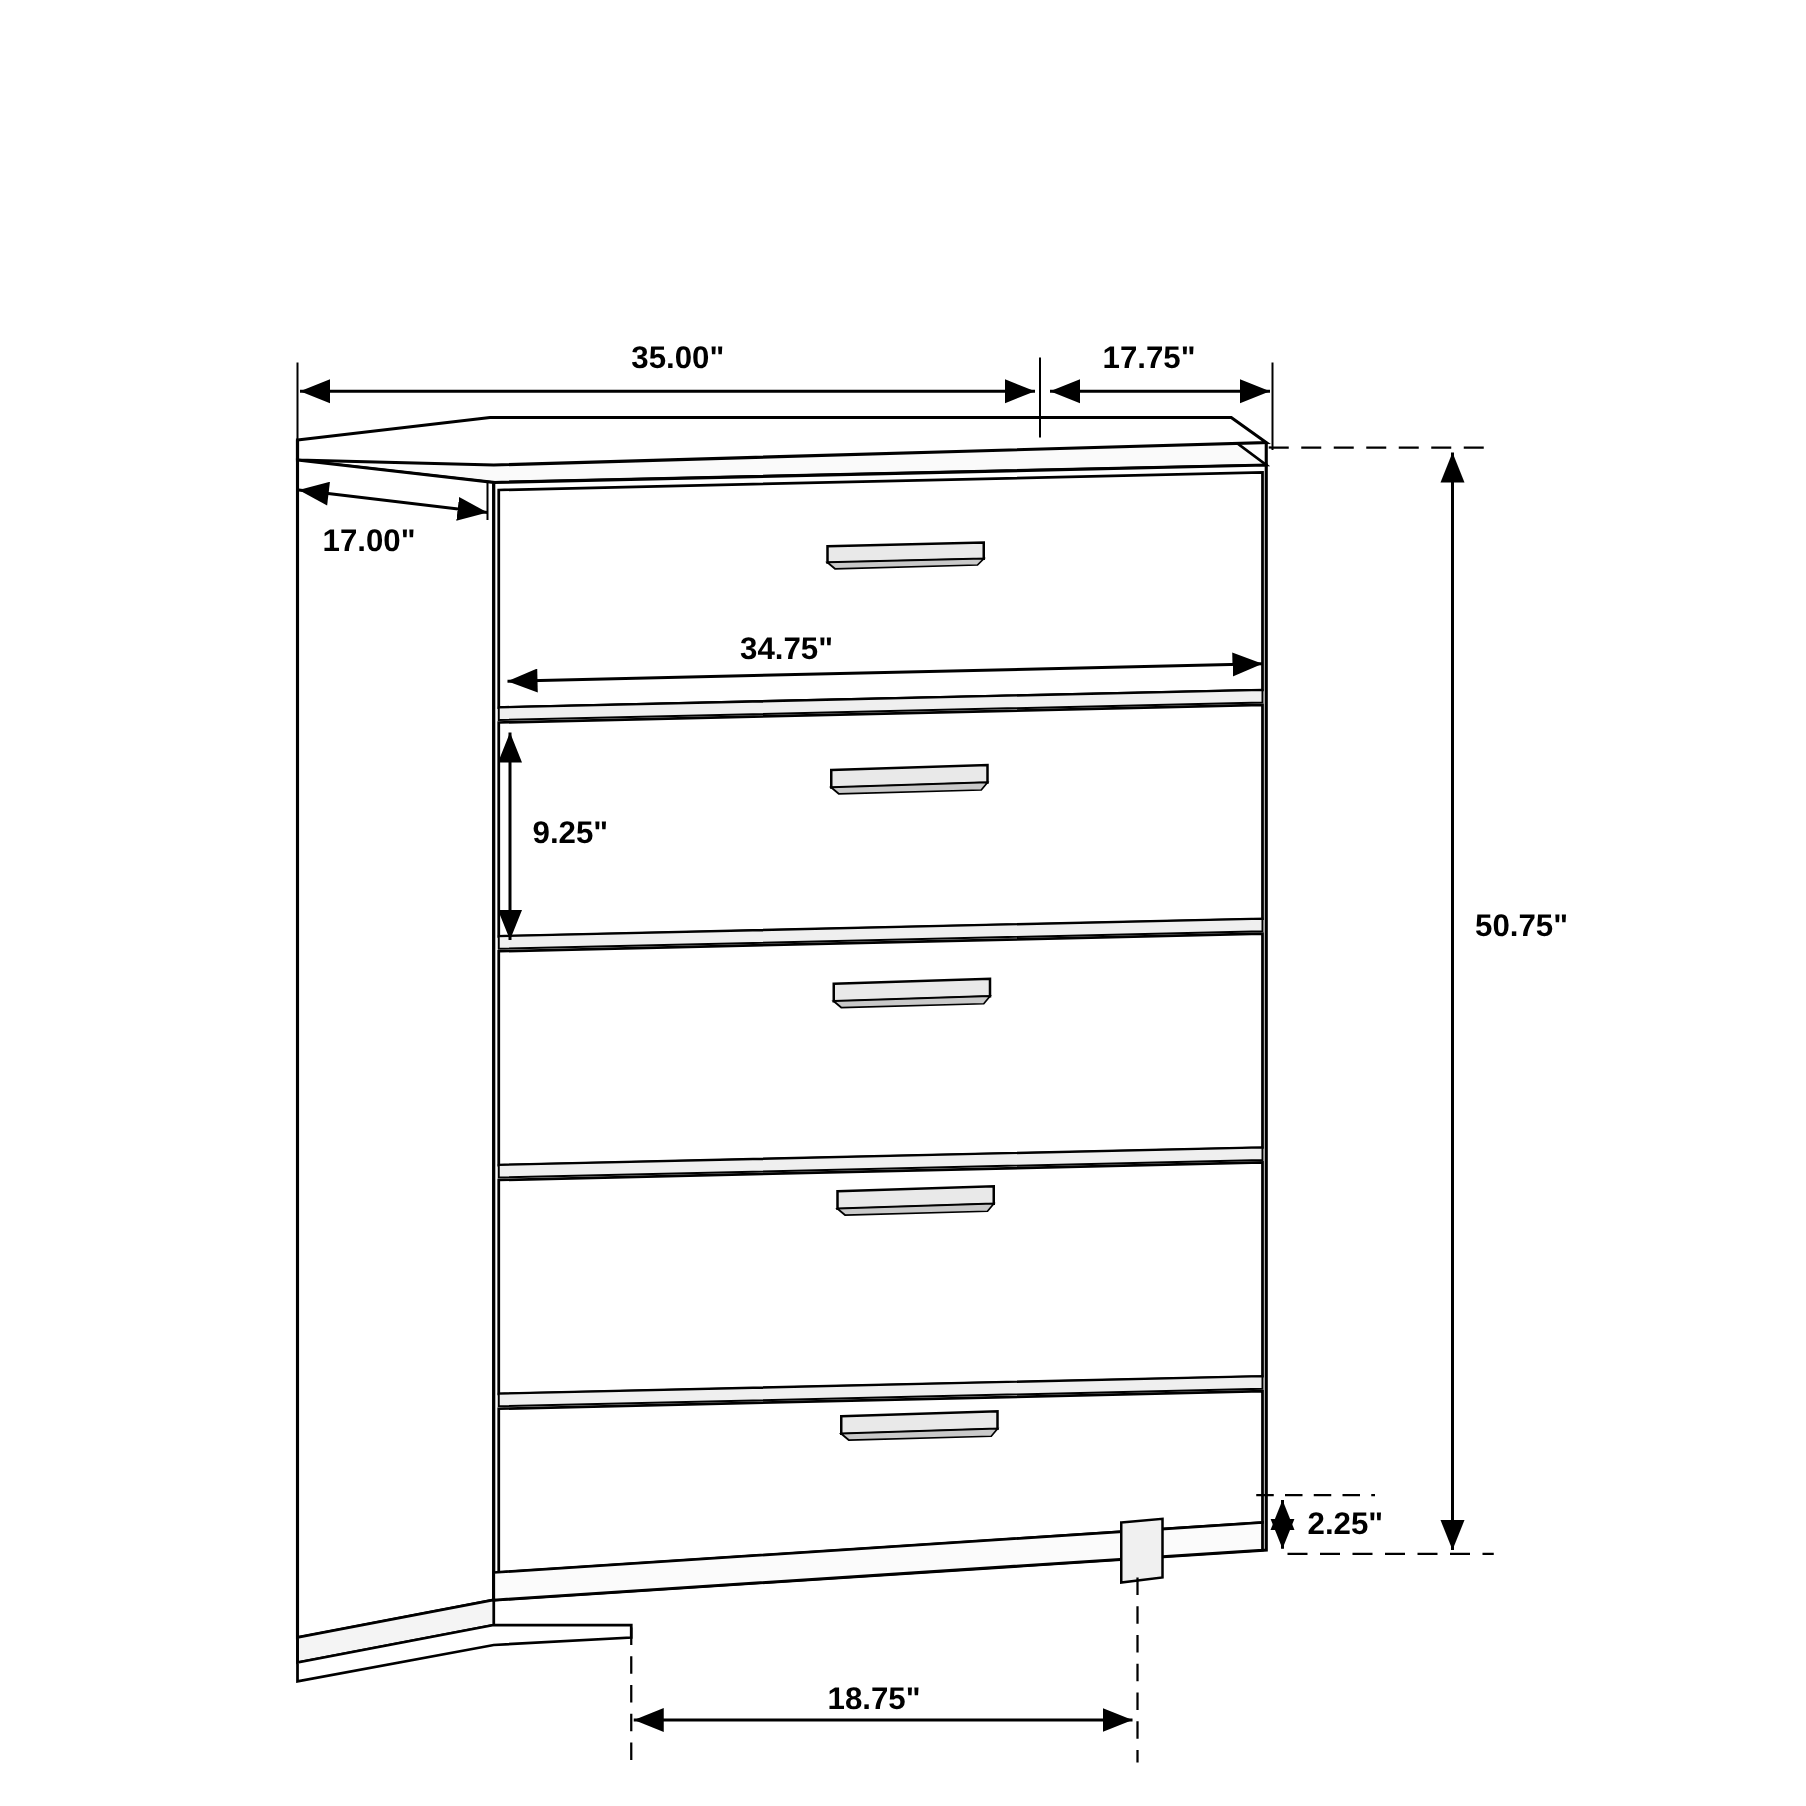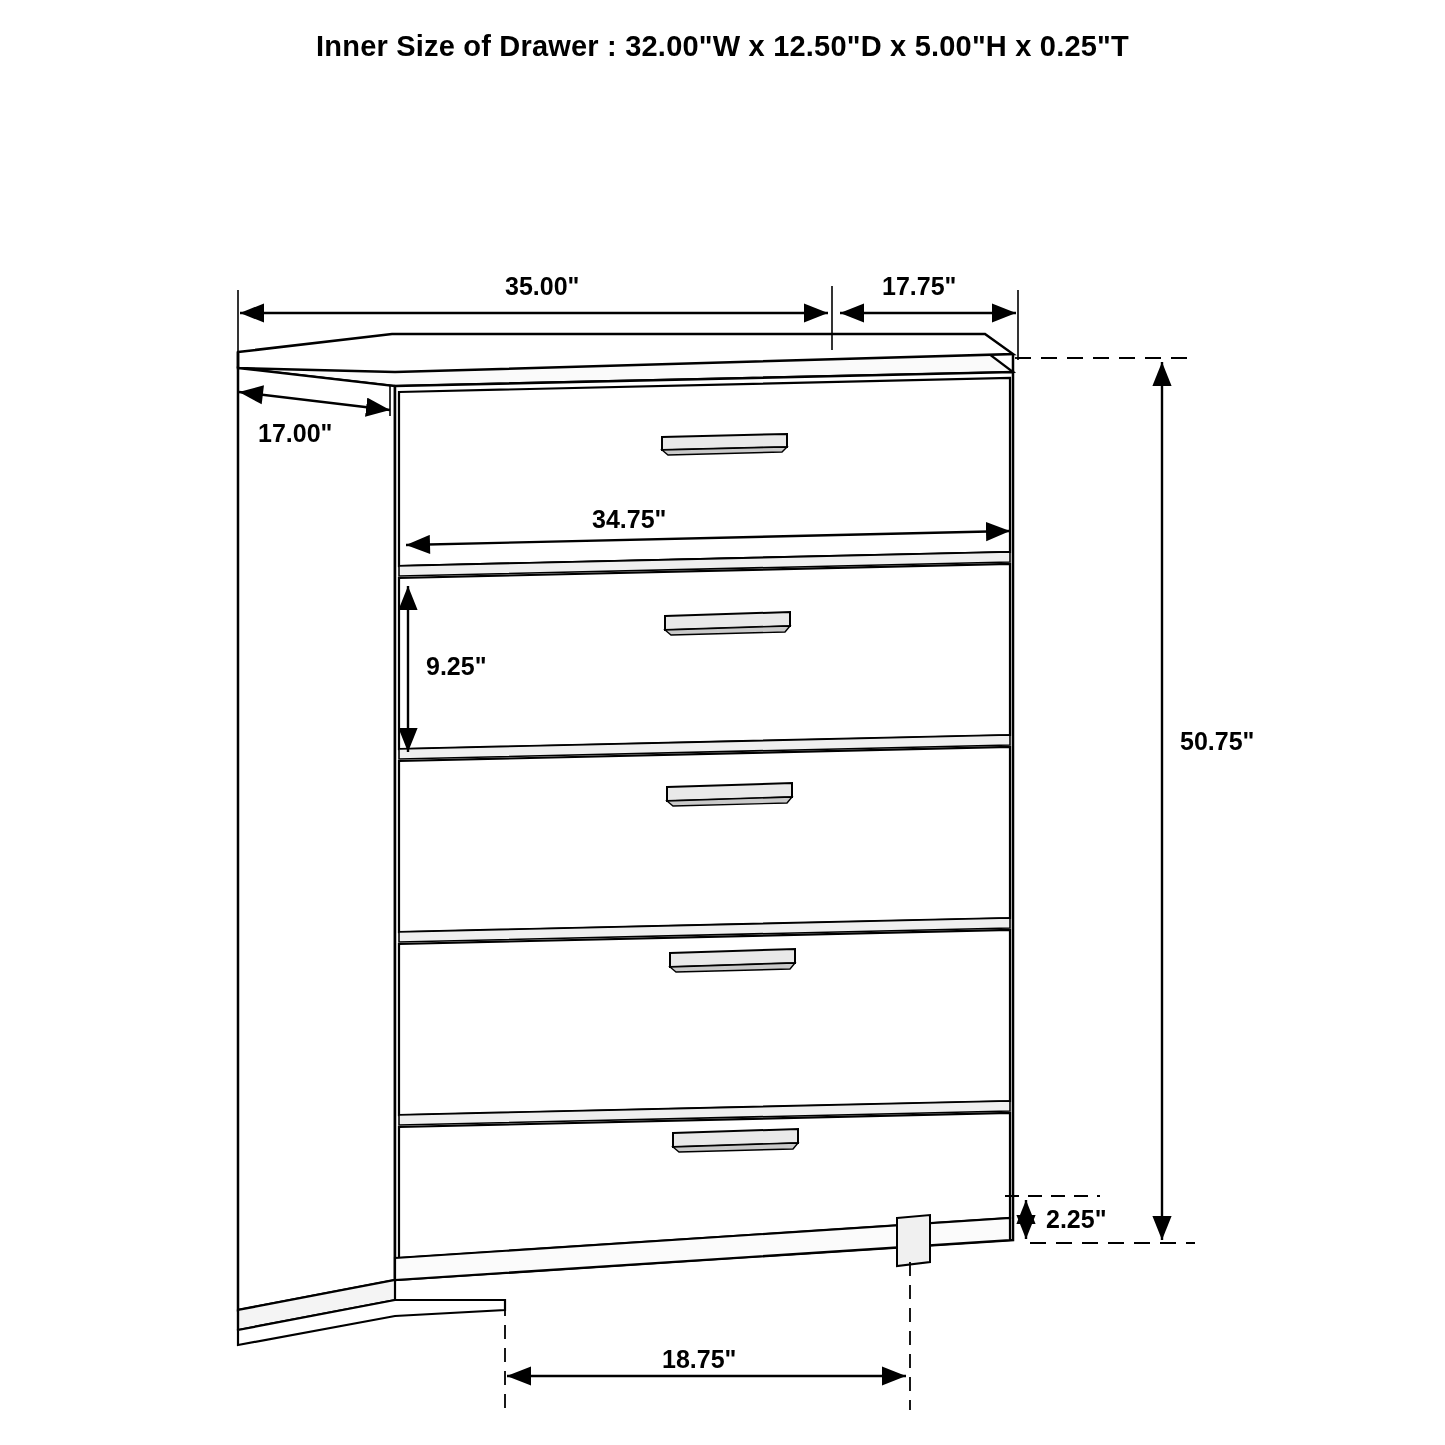--- a/index.html
+++ b/index.html
@@ -43,21 +43,20 @@
     font-weight: bold;
     color: #000000;
     white-space: nowrap;
   }
 </style>
 </head>
 <body>
 
 <div id="stage">
 
-  <div class="title">Inner Size of Drawer : 32.00"W x 12.50"D x 5.00"H x 0.25"T</div>
 
   <svg class="draw" viewBox="0 0 1445 1445">
     <defs>
       <marker id="arrowEnd" markerWidth="12" markerHeight="12" refX="10" refY="4" orient="auto" markerUnits="strokeWidth">
         <path d="M0,0 L10,4 L0,8 z" fill="#000"></path>
       </marker>
       <marker id="arrowStart" markerWidth="12" markerHeight="12" refX="0" refY="4" orient="auto" markerUnits="strokeWidth">
         <path d="M10,0 L0,4 L10,8 z" fill="#000"></path>
       </marker>
     </defs>

